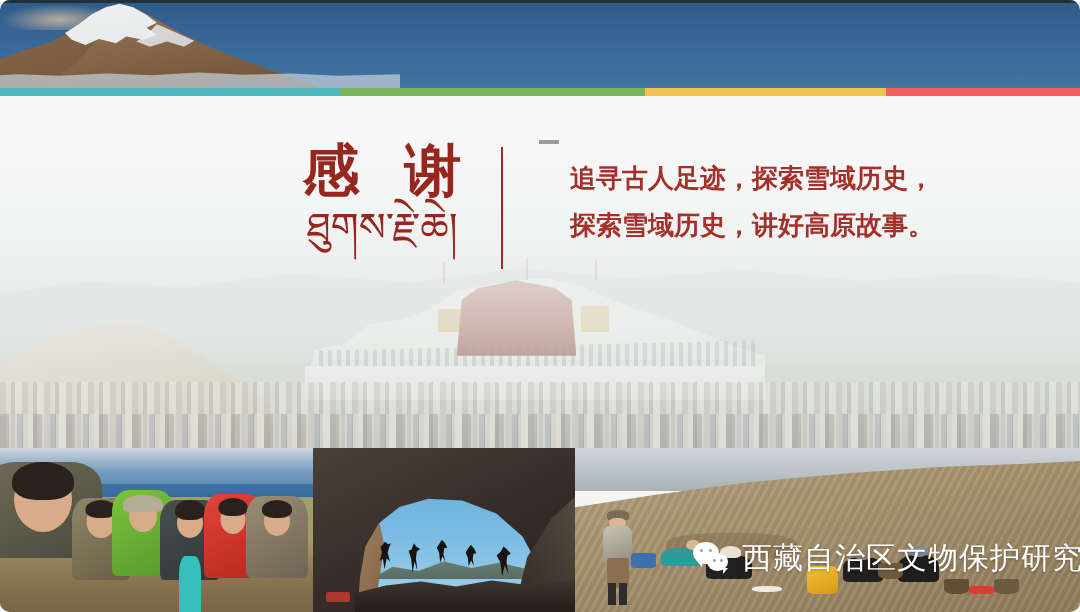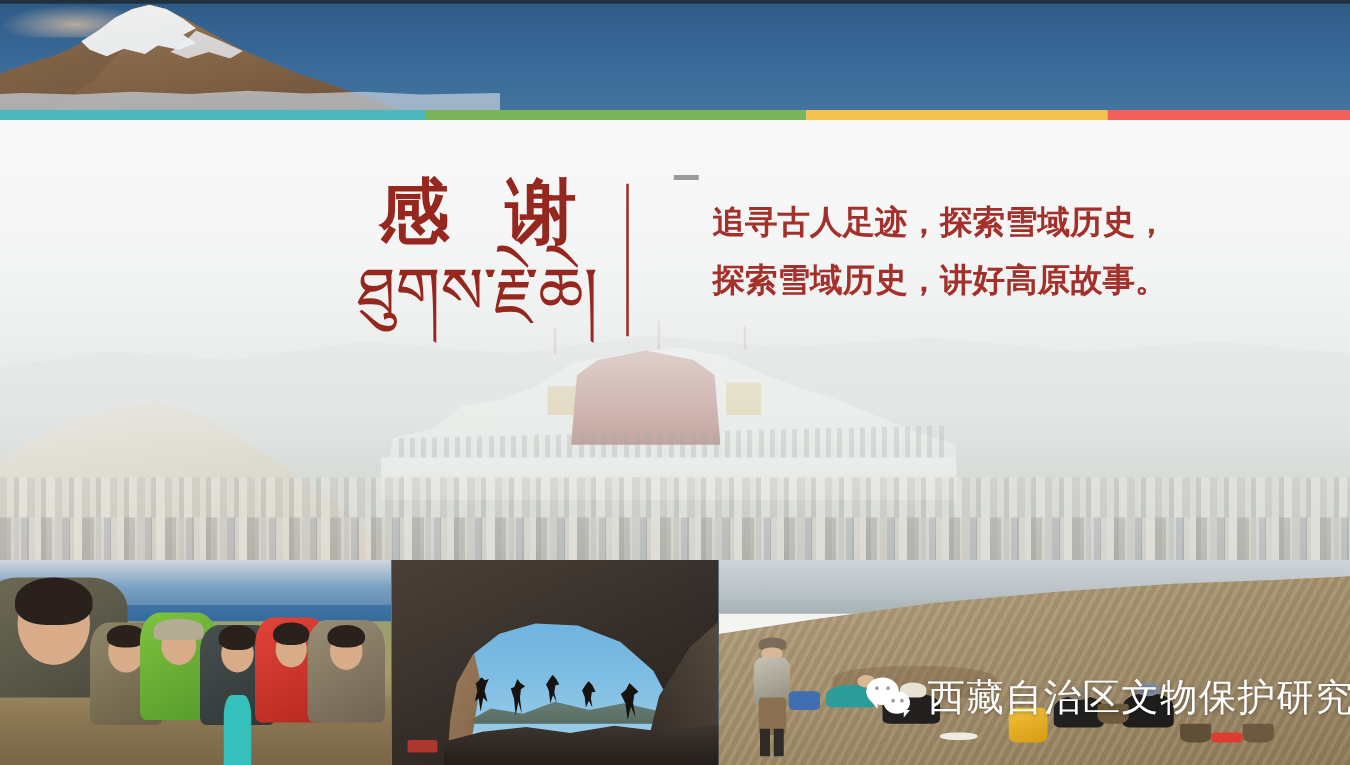--- a/index.html
+++ b/index.html
@@ -7,20 +7,21 @@
     width:1080px; height:612px;
     overflow:hidden;
     background:#ffffff;
     font-family:"Liberation Sans","DejaVu Sans",sans-serif;
   }
   #slide {
     position:relative;
     width:1080px; height:612px;
     overflow:hidden;
     background:#f4f4f2;
+    border-radius:10px;
   }
 
   
   .banner {
     position:absolute; left:0; top:0; width:1080px; height:88px;
     overflow:hidden;
     background:
       linear-gradient(180deg,#2d5b85 0%, #356291 28%, #3a6b99 62%, #42749f 100%);
   }
   .banner .darktop {
@@ -165,21 +166,21 @@
     position:absolute; left:276px; top:140px; width:212px;
     text-align:center; z-index:20;
   }
   .thanks .cn {
     font-size:57px; font-weight:700; color:#96271f;
     letter-spacing:.22em; line-height:1.06;
     text-indent:.22em;
     font-family:"DejaVu Sans","Liberation Sans",sans-serif;
   }
   .thanks .tb {
-    margin-top:4px; font-size:51px; color:#96271f; line-height:1.18;
+    margin-top:4px; font-size:40px; color:#96271f; line-height:1.18;
     font-family:"DejaVu Sans","Liberation Sans",sans-serif;
     white-space:nowrap;
   }
   .vline {
     position:absolute; left:501px; top:147px; width:2px; height:122px;
     background:#9b2b24; z-index:20;
   }
   .dash {
     position:absolute; left:539px; top:140px; width:20px; height:4px;
     background:#9a9a9a; z-index:20;

